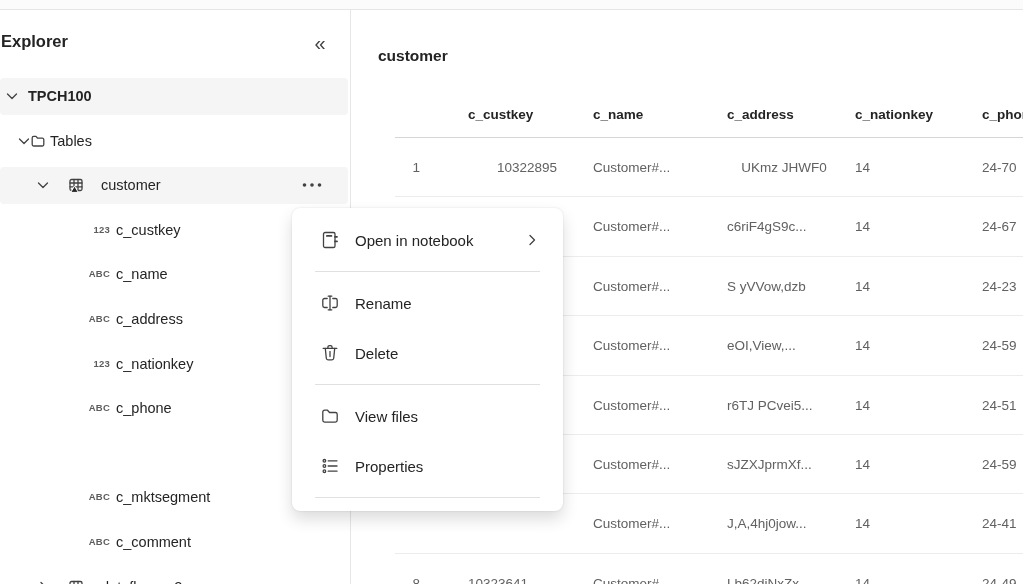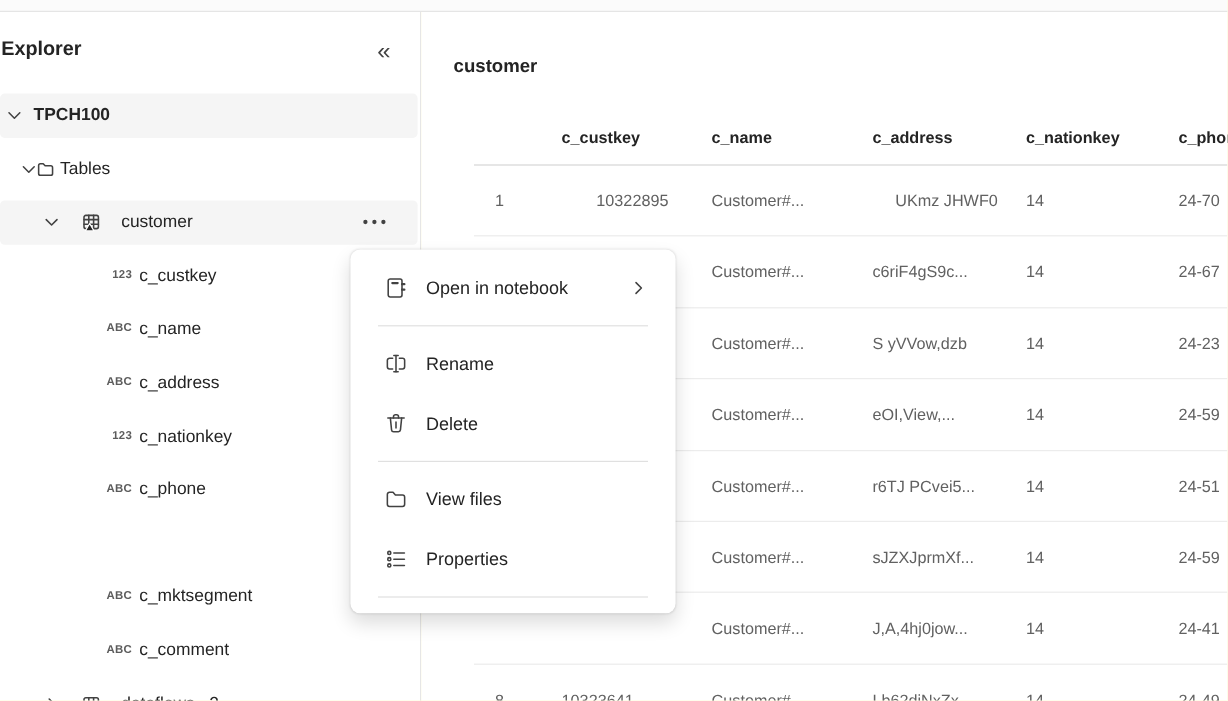--- a/index.html
+++ b/index.html
@@ -1,21 +1,21 @@
 <!DOCTYPE html>
 <html><head>
 <meta charset="utf-8">
 <style>
   html,body{margin:0;padding:0;}
   body{
     width:1023px;height:584px;overflow:hidden;background:#fff;
     font-family:"Liberation Sans","DejaVu Sans",sans-serif;color:#242424;
     -webkit-font-smoothing:antialiased;
   }
-  .canvas{position:relative;width:1023px;height:584px;overflow:hidden;background:#fef9c3;}
+  .canvas{position:relative;width:1023px;height:584px;overflow:hidden;background:#a21caf;}
   .topstrip{position:absolute;left:0;top:0;width:100%;height:9px;background:#fbfbfb;border-bottom:1px solid #e5e5e5;}
   
   .sidebar{position:absolute;left:0;top:10px;width:350px;bottom:0;background:#fff;overflow:hidden;}
   .sb-title{position:absolute;left:1px;top:22px;font-size:16.5px;font-weight:700;color:#242424;}
   .collapse-btn{position:absolute;left:303px;top:18px;width:34px;height:30px;border:none;background:transparent;
     font-size:20px;color:#424242;cursor:pointer;padding:0;line-height:30px;text-align:center;}
   .tree{position:absolute;left:0;top:64px;right:0;bottom:0;}
   .titem{position:absolute;left:0;right:0;height:44.6px;}
   .tband{position:absolute;left:0;right:2px;top:4px;bottom:4px;border-radius:4px;}
   .titem.sel .tband{background:#f5f5f5;}
@@ -176,21 +176,21 @@
         <div class="hc" style="left: 376px; width: 122px;">c_address</div>
         <div class="hc" style="left: 504px; width: 120px;">c_nationkey</div>
         <div class="hc" style="left: 631px; width: 110px;">c_phone</div>
       </div>
     <div class="headline"></div>
     <div class="grows" id="grows">
         <div class="grow">
           <div class="c num" style="left: 19px; width: 50px;">1</div>
           <div class="c" style="left: 117px; width: 118px; text-align: center;">10322895</div>
           <div class="c" style="left: 242px; width: 126px;">Customer#...</div>
-          <div class="c" style="left: 395px; width: 122px;">UKmz JHWF0</div>
+          <div class="c" style="left: 372px; width: 122px; text-align: center;">UKmz JHWF0</div>
           <div class="c" style="left: 504px; width: 120px;">14</div>
           <div class="c" style="left: 631px; width: 110px;">24-70</div>
           <div class="sep"></div>
         </div>
         <div class="grow">
           <div class="c num" style="left: 19px; width: 50px;"></div>
           <div class="c" style="left: 117px; width: 118px;"></div>
           <div class="c" style="left: 242px; width: 126px;">Customer#...</div>
           <div class="c" style="left: 376px; width: 122px;">c6riF4gS9c...</div>
           <div class="c" style="left: 504px; width: 120px;">14</div>

